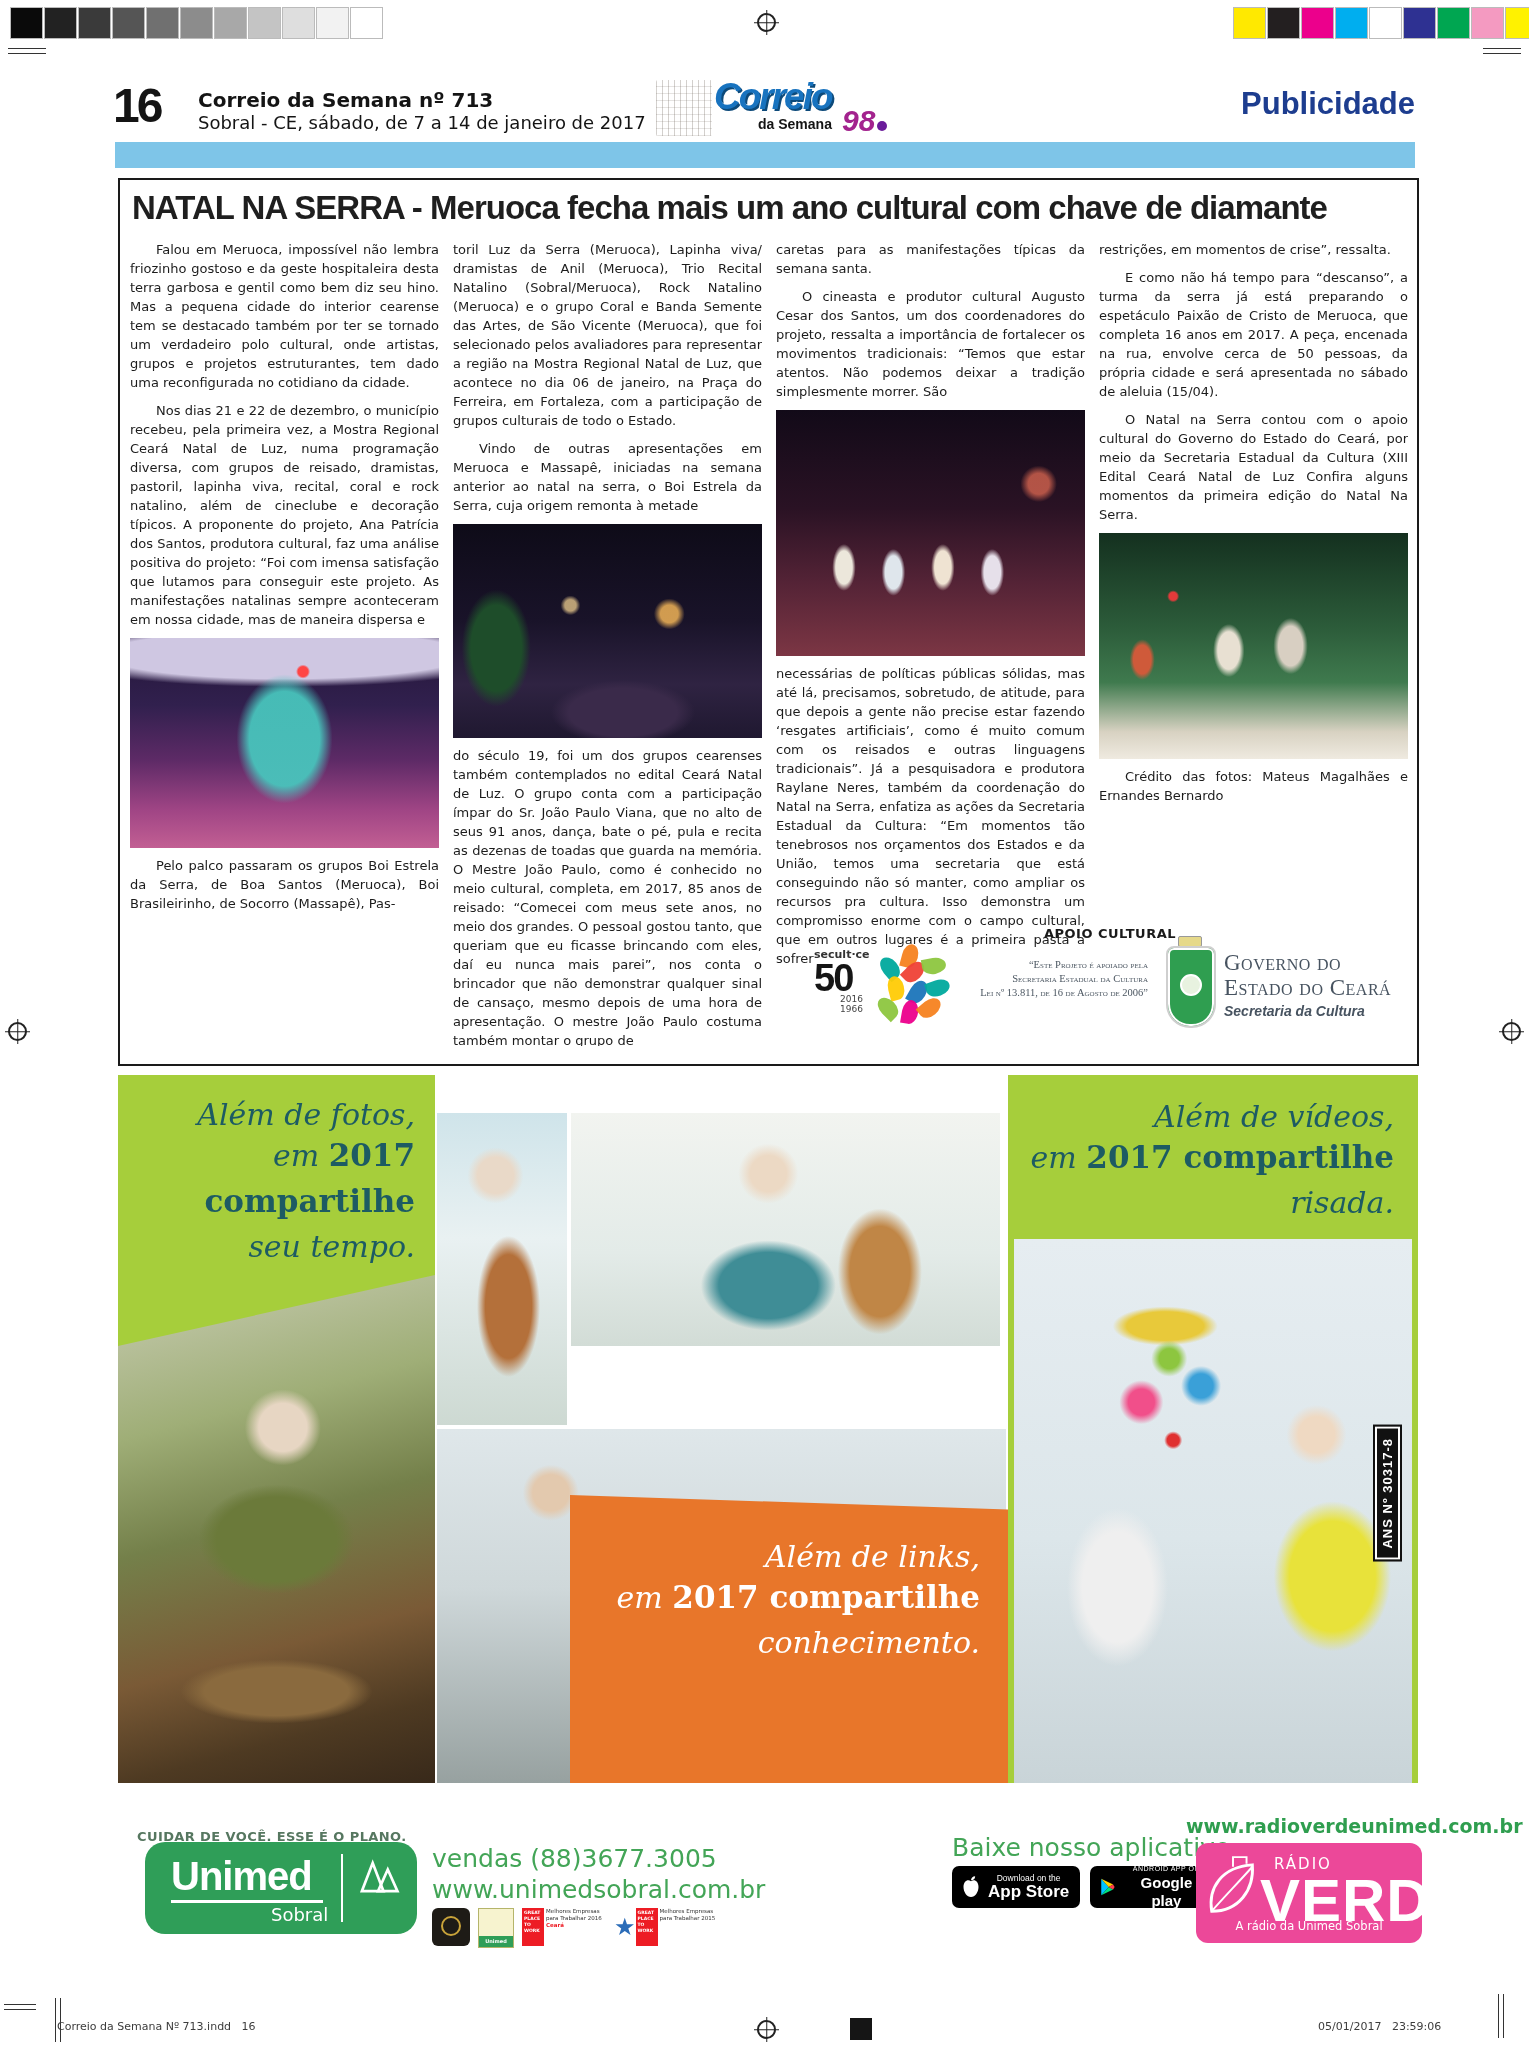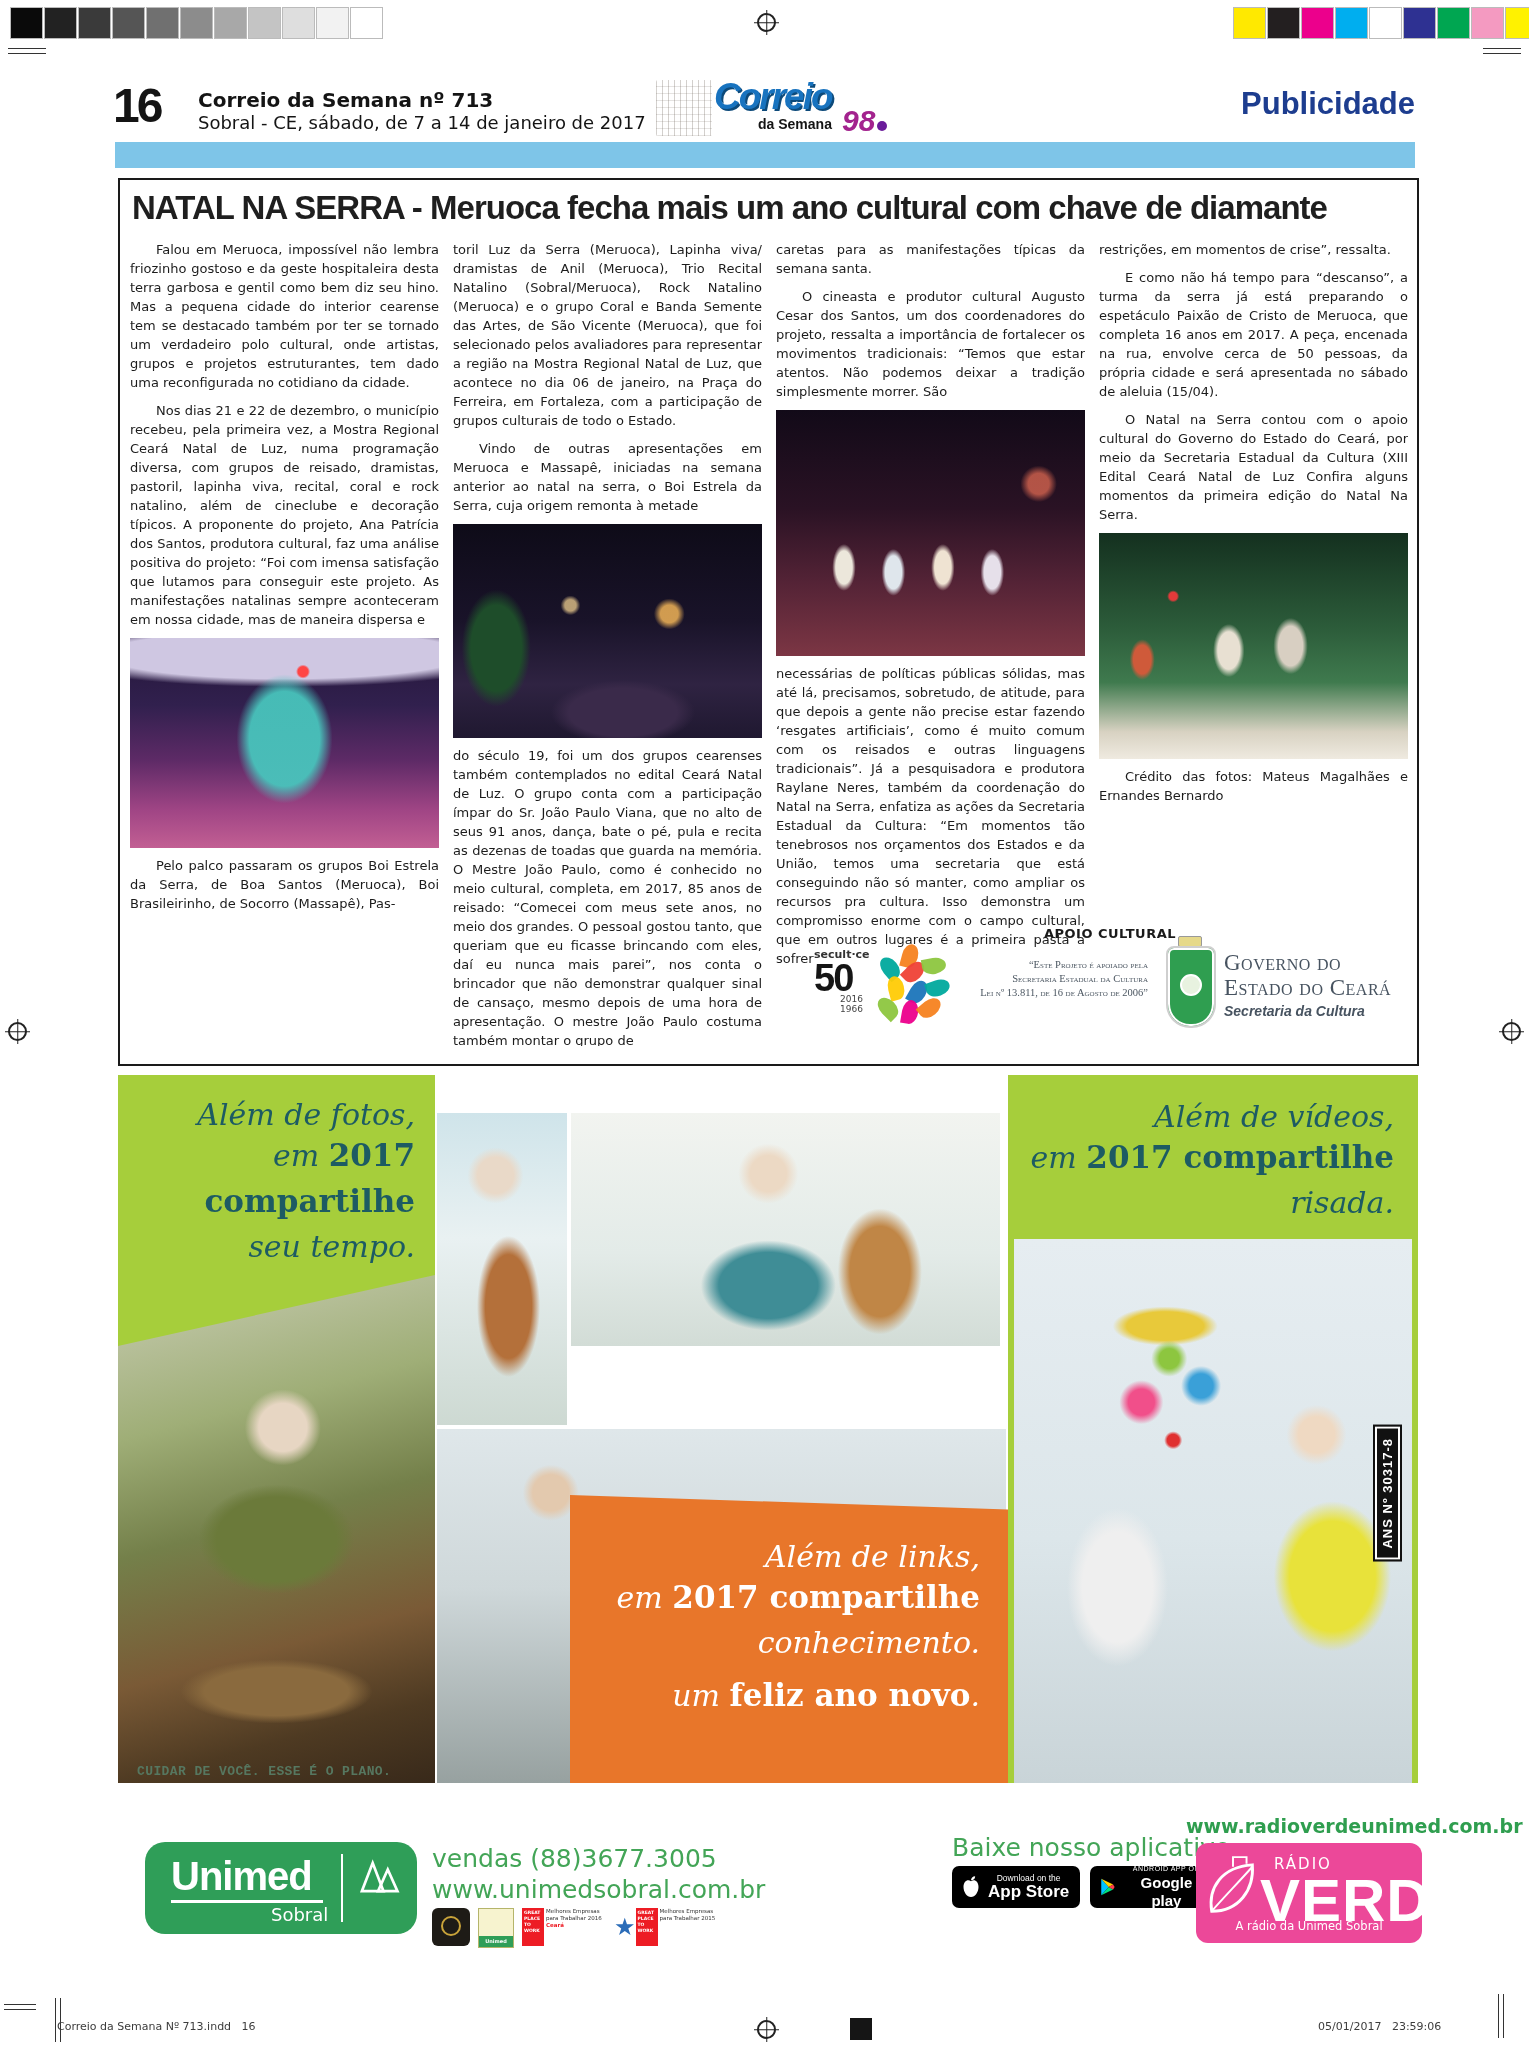--- a/index.html
+++ b/index.html
@@ -299,38 +299,37 @@
     <div class="abs" style="left:317px;top:0;width:573px;height:708px;background:#fff;">
       <div class="abs ph-boy" style="left:2px;top:38px;width:130px;height:312px;"></div>
       <div class="abs ph-woman" style="left:136px;top:38px;width:429px;height:233px;"></div>
       <div class="abs ph-tamb" style="left:2px;top:354px;width:569px;height:354px;"></div>
       <div class="abs orange" style="left:135px;top:420px;width:438px;height:288px;padding-top:0;box-sizing:border-box;">
         <div class="adtext" style="margin:42px 28px 0 0;">
           <span class="it" style="display:block;">Além de links,</span>
           <span style="display:block;"><span class="it">em </span><span class="bd">2017 compartilhe</span></span>
           <span class="it" style="display:block;padding-left:7px;">conhecimento.</span>
           <span style="display:block;height:12px;"></span>
-          <span style="display:block;"><span class="it">um </span><span class="bd">feliz ano novo</span><span class="it">.</span></span>
         </div>
       </div>
     </div>
 
     <div class="abs panel-green" style="left:890px;top:0;width:410px;height:708px;">
       <div class="adtext" style="top:22px;right:24px;">
         <span class="it" style="display:block;">Além de vídeos,</span>
         <span style="display:block;"><span class="it">em </span><span class="bd">2017 compartilhe</span></span>
         <span class="it" style="display:block;">risada.</span>
       </div>
       <div class="abs ph-clown" style="left:6px;top:164px;width:398px;height:544px;">
         <div class="abs ans" style="right:12px;top:188px;">ANS Nº 30317-8</div>
       </div>
     </div>
   </div>
 
-  <div class="abs tagline" style="left:137px;top:1764px;font-family:Liberation Mono, monospace;">CUIDAR DE VOCÊ. ESSE É O PLANO.</div>
+  <div class="abs tagline" style="left:137px;top:1829px;">CUIDAR DE VOCÊ. ESSE É O PLANO.</div>
 
   <div class="abs unibox" style="left:145px;top:1842px;width:272px;height:92px;">
     <div class="abs uniword" style="left:26px;top:14px;">Unimed</div>
     <div class="abs uniline" style="left:26px;top:58px;width:152px;height:3px;"></div>
     <div class="abs uniline" style="left:196px;top:12px;width:2px;height:68px;"></div>
     <svg class="abs" style="left:204px;top:12px;" width="56" height="44" viewBox="0 0 52 40">
       <path d="M12 34 L22 8 L32 34 Z" stroke="#fff" fill="none" stroke-width="2.5"></path>
       <path d="M27 34 L36 14 L45 34 Z" stroke="#fff" fill="none" stroke-width="2.5"></path>
     </svg>
     <div class="abs unisub" style="left:126px;top:62px;">Sobral</div>

